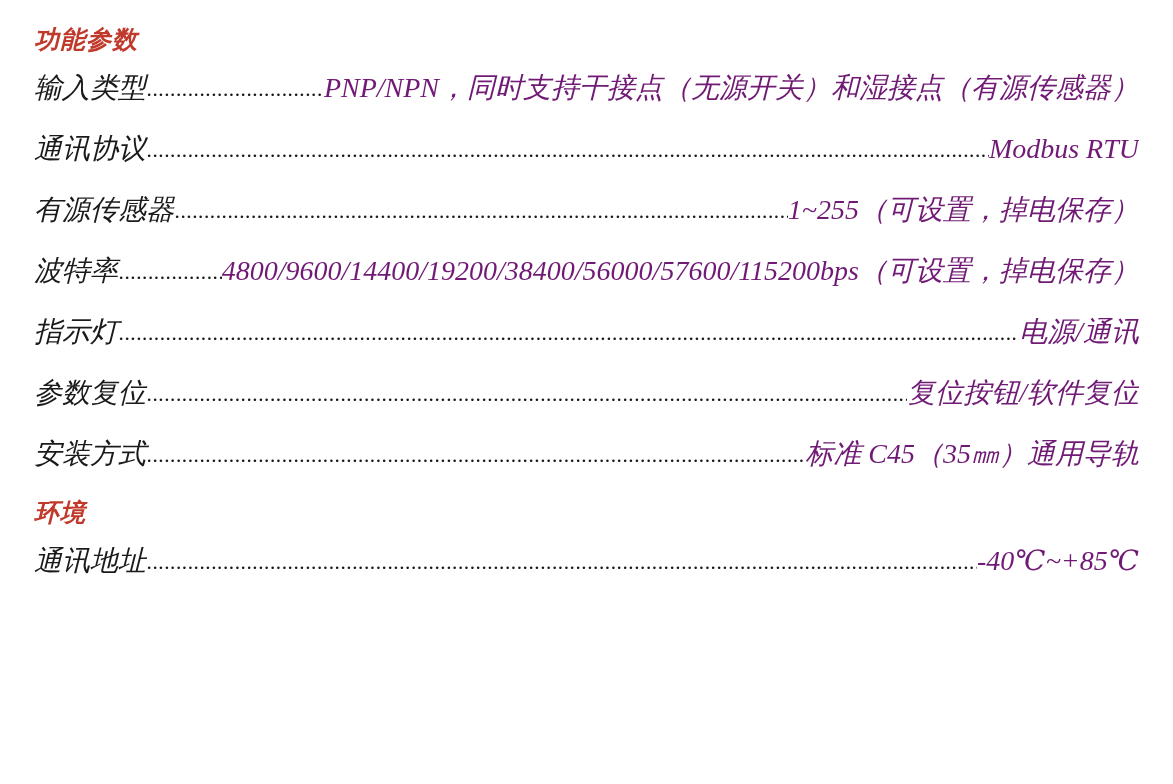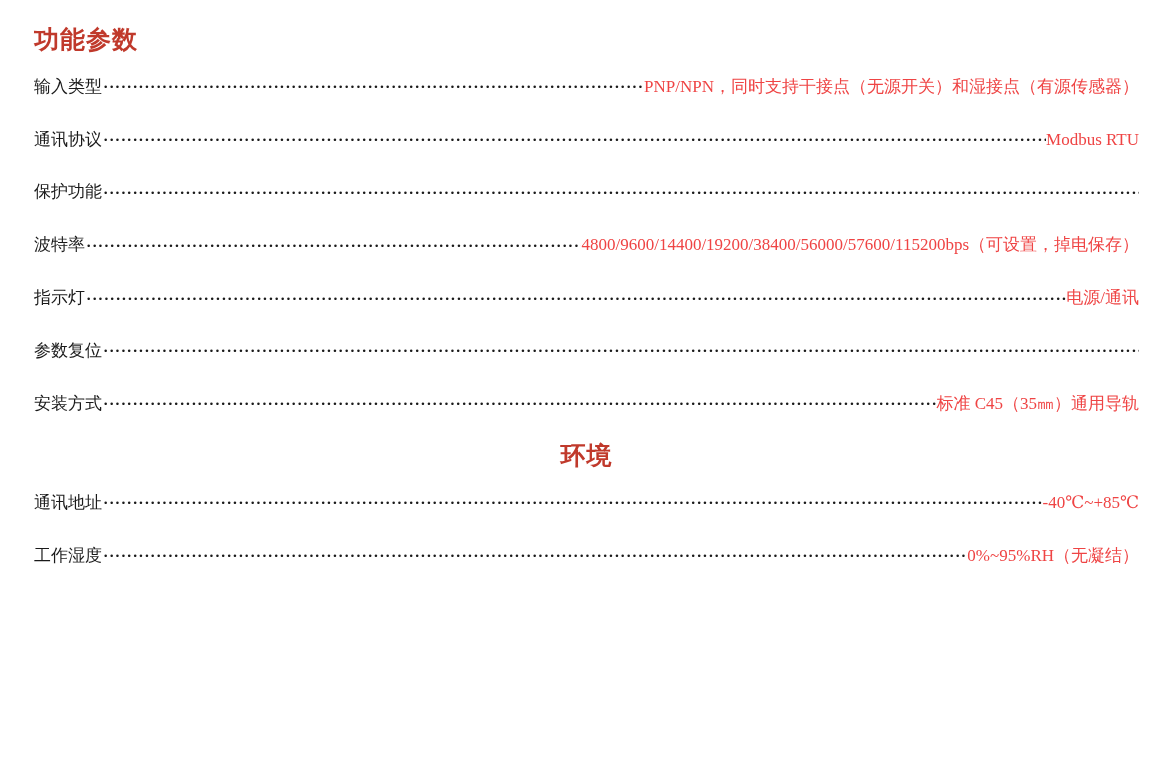--- a/index.html
+++ b/index.html
@@ -16,39 +16,39 @@
   }
   .page {
     position: relative;
     width: 1173px;
     height: 784px;
     padding: 0;
     box-sizing: border-box;
   }
   .content {
     padding: 14px 34px 0 34px;
+    font-style: italic;
   }
   .section-title {
     color: #c0392b;
     font-family: "Liberation Sans", "DejaVu Sans", sans-serif;
     font-weight: bold;
     font-size: 25px;
     letter-spacing: 1px;
     margin: 10px 0 14px 0;
     line-height: 1.2;
   }
   .section-title.second {
     margin-top: 24px;
     margin-bottom: 12px;
-    text-align: center;
   }
   .spec-row {
     display: flex;
     align-items: flex-end;
-    font-size: 17px;
+    font-size: 28px;
     line-height: 1.25;
     margin: 16px 0 26px 0;
     white-space: nowrap;
     overflow: hidden;
   }
   .spec-label {
     flex: 0 0 auto;
     color: #1a1a1a;
   }
   .spec-dots {
@@ -57,21 +57,21 @@
     white-space: nowrap;
     color: #1a1a1a;
     font-size: 21.5px;
     letter-spacing: 0.5px;
     padding: 0 1px;
     position: relative;
     top: -2px;
   }
   .spec-value {
     flex: 0 0 auto;
-    color: #ef4444;
+    color: #701a75;
     text-align: left;
   }
   
   .spec-dots::after {
     content: "........................................................................................................................................................................................";
   }
 </style>
 </head>
 <body>
 
@@ -87,56 +87,53 @@
     </div>
 
 
     <div class="spec-row">
       <span class="spec-label">通讯协议</span>
       <span class="spec-dots"></span>
       <span class="spec-value">Modbus RTU</span>
     </div>
 
     <div class="spec-row">
-      <span class="spec-label">保护功能</span>
+      <span class="spec-label">有源传感器</span>
       <span class="spec-dots"></span>
+      <span class="spec-value">1~255（可设置，掉电保存）</span>
     </div>
 
     <div class="spec-row">
       <span class="spec-label">波特率</span>
       <span class="spec-dots"></span>
       <span class="spec-value">4800/9600/14400/19200/38400/56000/57600/115200bps（可设置，掉电保存）</span>
     </div>
 
 
     <div class="spec-row">
       <span class="spec-label">指示灯</span>
       <span class="spec-dots"></span>
       <span class="spec-value">电源/通讯</span>
     </div>
 
     <div class="spec-row">
       <span class="spec-label">参数复位</span>
       <span class="spec-dots"></span>
+      <span class="spec-value">复位按钮/软件复位</span>
     </div>
 
     <div class="spec-row">
       <span class="spec-label">安装方式</span>
       <span class="spec-dots"></span>
       <span class="spec-value">标准 C45（35㎜）通用导轨</span>
     </div>
 
     <div class="section-title second">环境</div>
 
     <div class="spec-row">
       <span class="spec-label">通讯地址</span>
       <span class="spec-dots"></span>
       <span class="spec-value">-40℃~+85℃</span>
     </div>
 
-    <div class="spec-row">
-      <span class="spec-label">工作湿度</span>
-      <span class="spec-dots"></span>
-      <span class="spec-value">0%~95%RH（无凝结）</span>
-    </div>
 
   </div>
 </div>
 
 </body></html>

